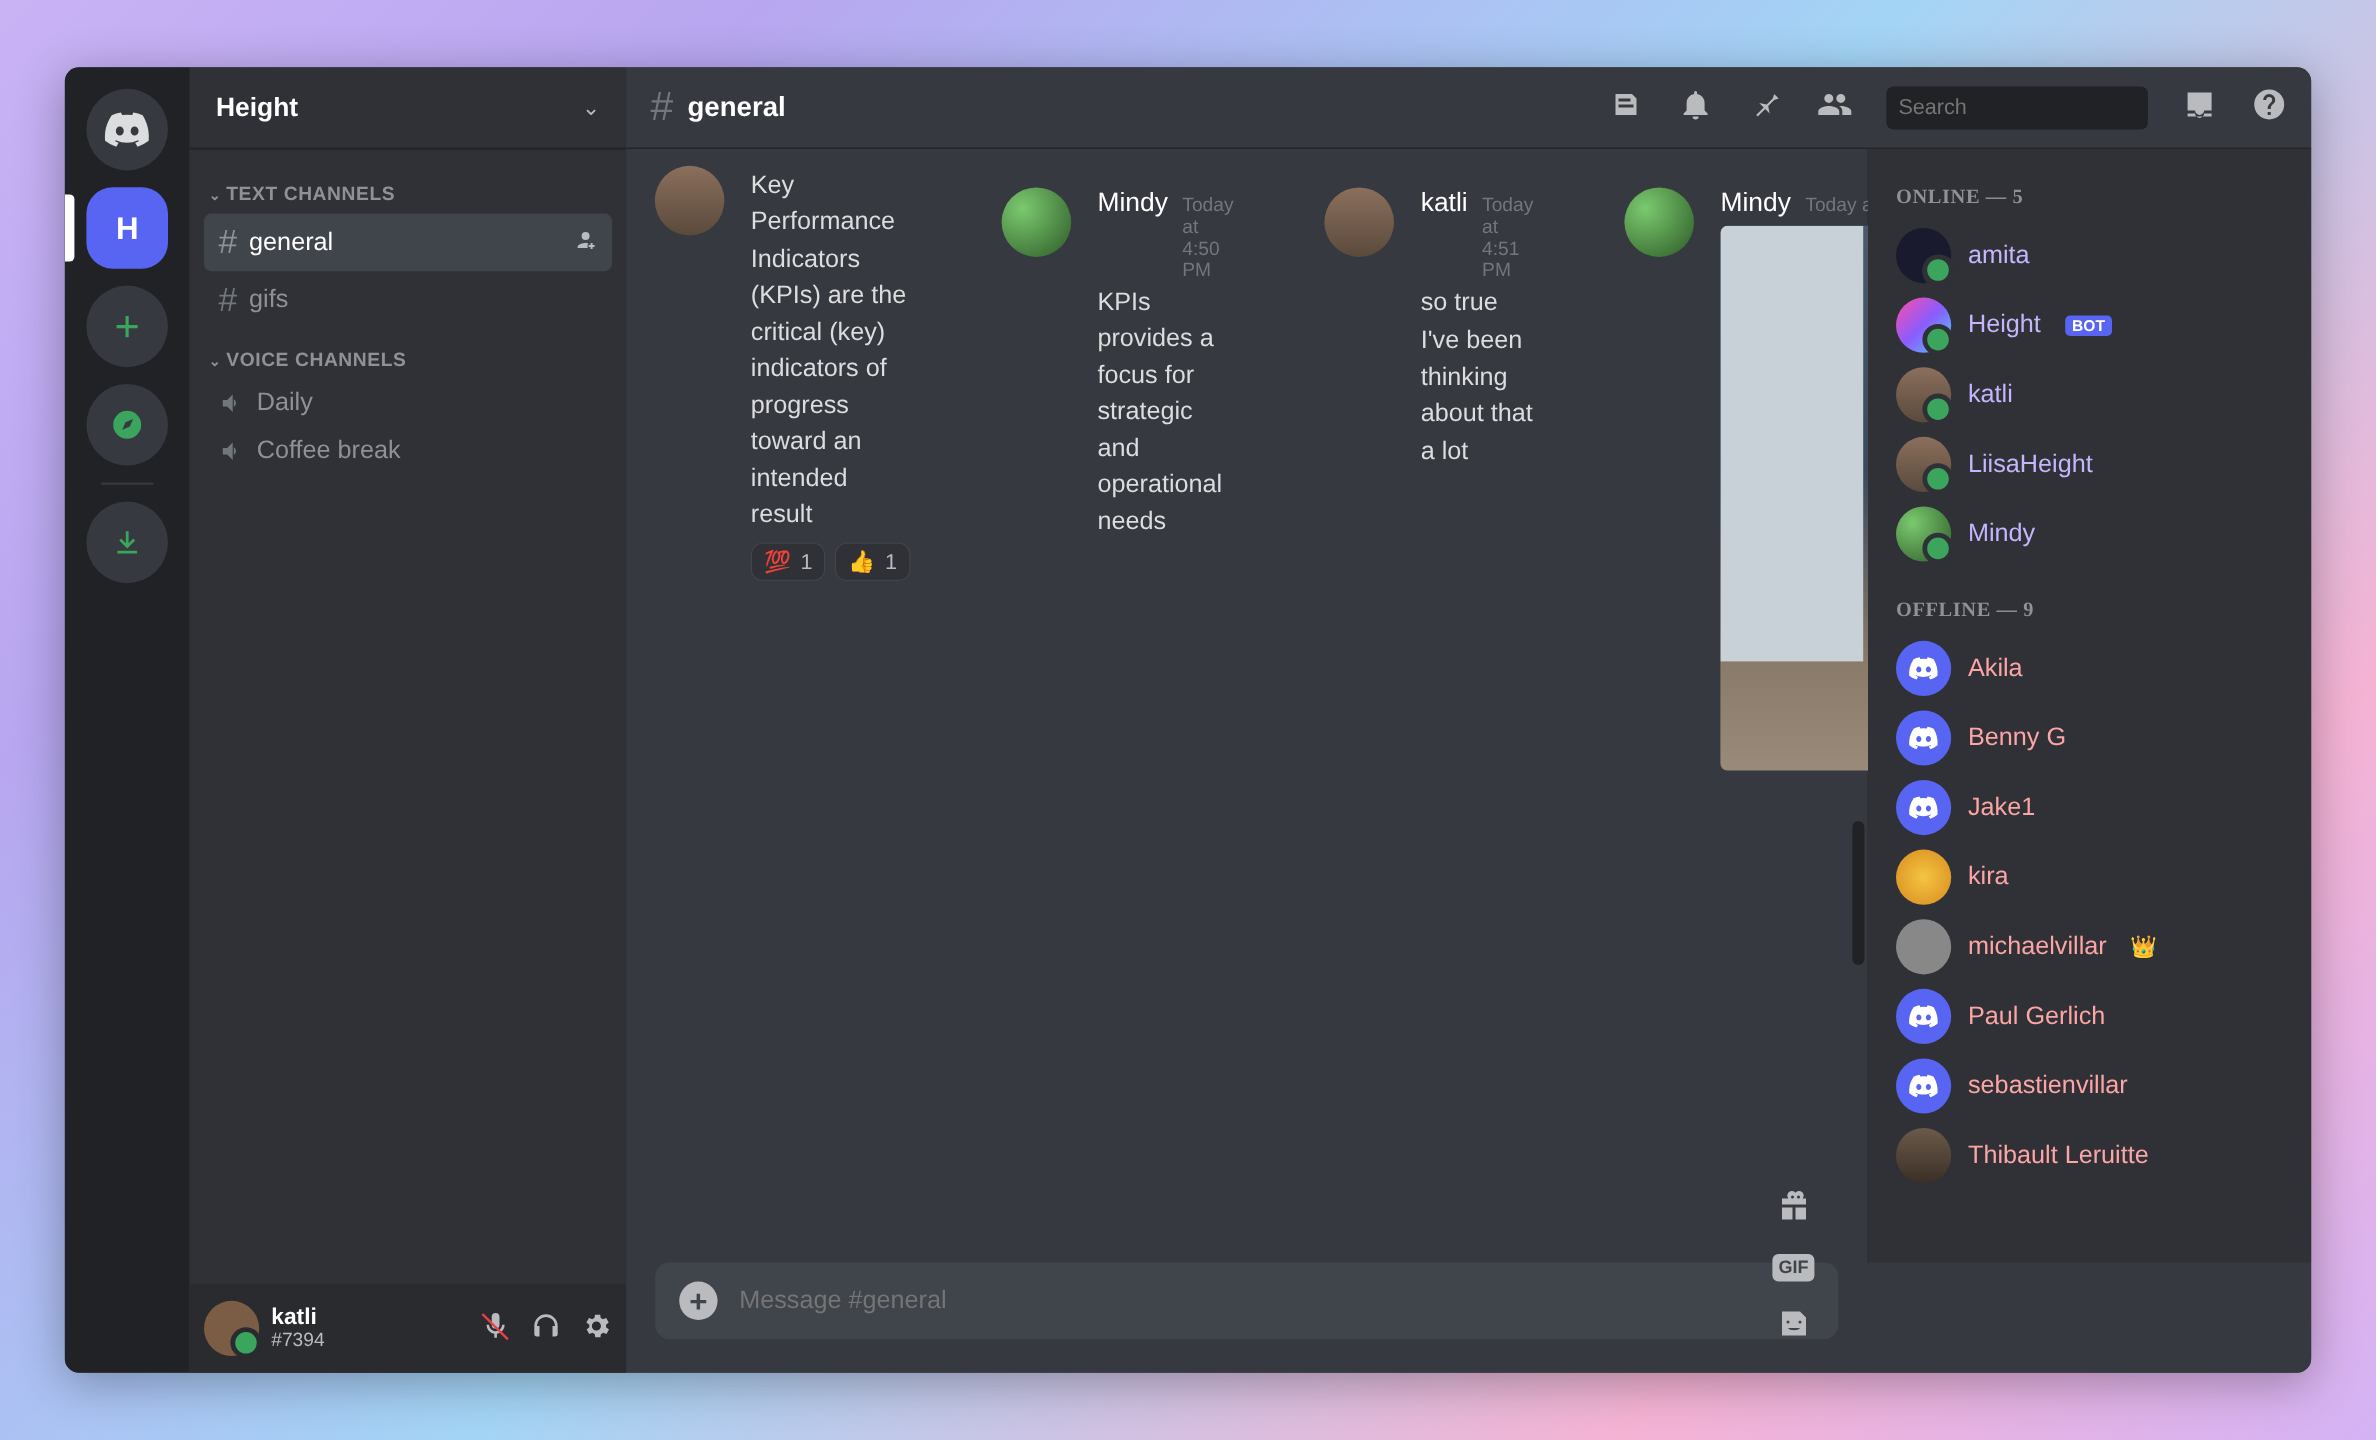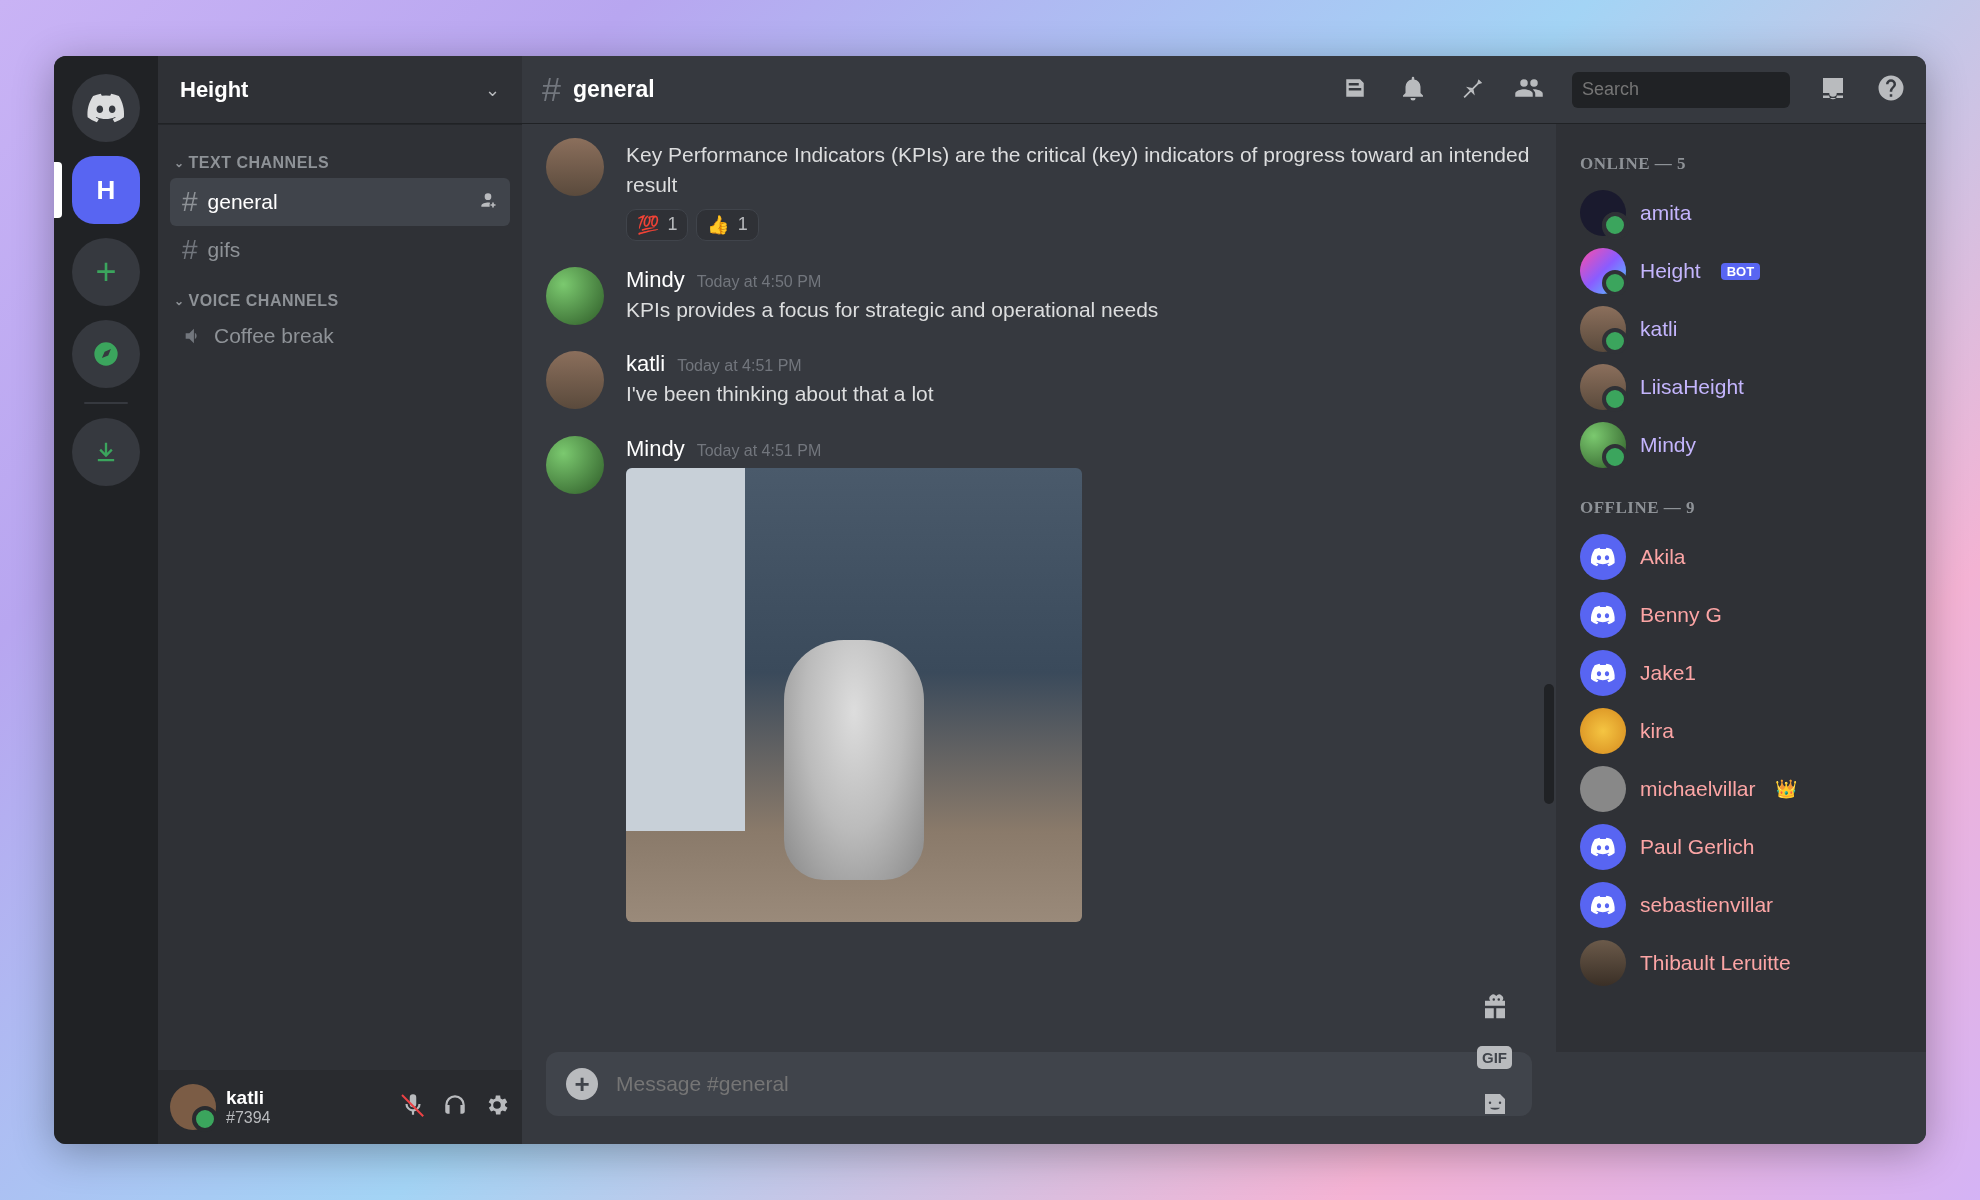--- a/index.html
+++ b/index.html
@@ -82,21 +82,21 @@
 .chat { flex:1; display:flex; flex-direction:column; background:#36393f; min-width:0;}
 .chat-header { height:68px; border-bottom:1px solid #202225; display:flex; align-items:center; padding: 0 20px; gap:12px;}
 .chat-header .hash { color:#72767d; font-size:34px;}
 .chat-header .chname { color:#fff; font-size:23px; font-weight:600;}
 .chat-header .tools { margin-left:auto; display:flex; align-items:center; gap:28px;}
 .chat-header .tools svg { width:30px;height:30px; fill:#b9bbbe; cursor:pointer;}
 .search-box { background:#202225; border-radius:6px; display:flex;align-items:center;padding:0 10px; width:218px; height:36px;}
 .search-box input { background:transparent; border:none; outline:none; color:#dcddde; font-size:18px; flex:1;}
 .search-box svg { width:20px;height:20px;fill:#72767d;}
 .chat-body { flex:1; display:flex; min-height:0;}
-.messages { flex:1; overflow-y:auto; padding: 10px 0 24px 0; display:flex; flex-direction:column;}
+.messages { flex:1; overflow-y:auto; padding: 10px 0 24px 0; display:flex; gap:28px;}
 .msg { display:flex; padding: 4px 24px; gap:22px;}
 .msg + .msg { margin-top: 18px;}
 .msg .av { width:58px; height:58px; border-radius:50%; background:#555; flex-shrink:0;}
 .msg .av.green { background: radial-gradient(circle at 30% 30%, #7bc96f, #2d5a27);}
 .msg .av.brown { background: linear-gradient(#8b6f5c,#5a4a3c);}
 .msg .body { flex:1; min-width:0;}
 .msg .head { display:flex; align-items:baseline; gap:12px;}
 .msg .author { color:#fff; font-size:22px; font-weight:500;}
 .msg .ts { color:#72767d; font-size:16px;}
 .msg .text { color:#dcddde; font-size:21px; line-height:1.45; margin-top:2px;}
@@ -180,20 +180,26 @@
         </div>
       <div class="section-header">
         <span class="arrow">⌄</span>
         <span>VOICE CHANNELS</span>
       </div>
       <div id="voice-channels">
           <div class="channel-item">
             <svg class="speaker" viewBox="0 0 24 24">
               <path d="M4 9v6h4l5 5V4L8 9H4Zm12 3a4 4 0 0 0-2-3.5v7A4 4 0 0 0 16 12Z"></path>
             </svg>
+            <span>Daily</span>
+          </div>
+          <div class="channel-item">
+            <svg class="speaker" viewBox="0 0 24 24">
+              <path d="M4 9v6h4l5 5V4L8 9H4Zm12 3a4 4 0 0 0-2-3.5v7A4 4 0 0 0 16 12Z"></path>
+            </svg>
             <span>Coffee break</span>
           </div>
         </div>
     </div>
     <div class="user-panel">
       <div class="avatar"></div>
       <div class="uinfo">
         <span class="uname">katli</span>
         <span class="utag">#7394</span>
       </div>
@@ -278,20 +284,21 @@
               <div class="text">KPIs provides a focus for strategic and operational needs</div>
             </div>
           </div>
           <div class="msg">
             <div class="av brown"></div>
             <div class="body">
               <div class="head">
                 <span class="author">katli</span>
                 <span class="ts">Today at 4:51 PM</span>
               </div>
+              <div class="text">so true</div>
               <div class="text">I've been thinking about that a lot</div>
             </div>
           </div>
           <div class="msg">
             <div class="av green"></div>
             <div class="body">
               <div class="head">
                 <span class="author">Mindy</span>
                 <span class="ts">Today at 4:51 PM</span>
               </div>

